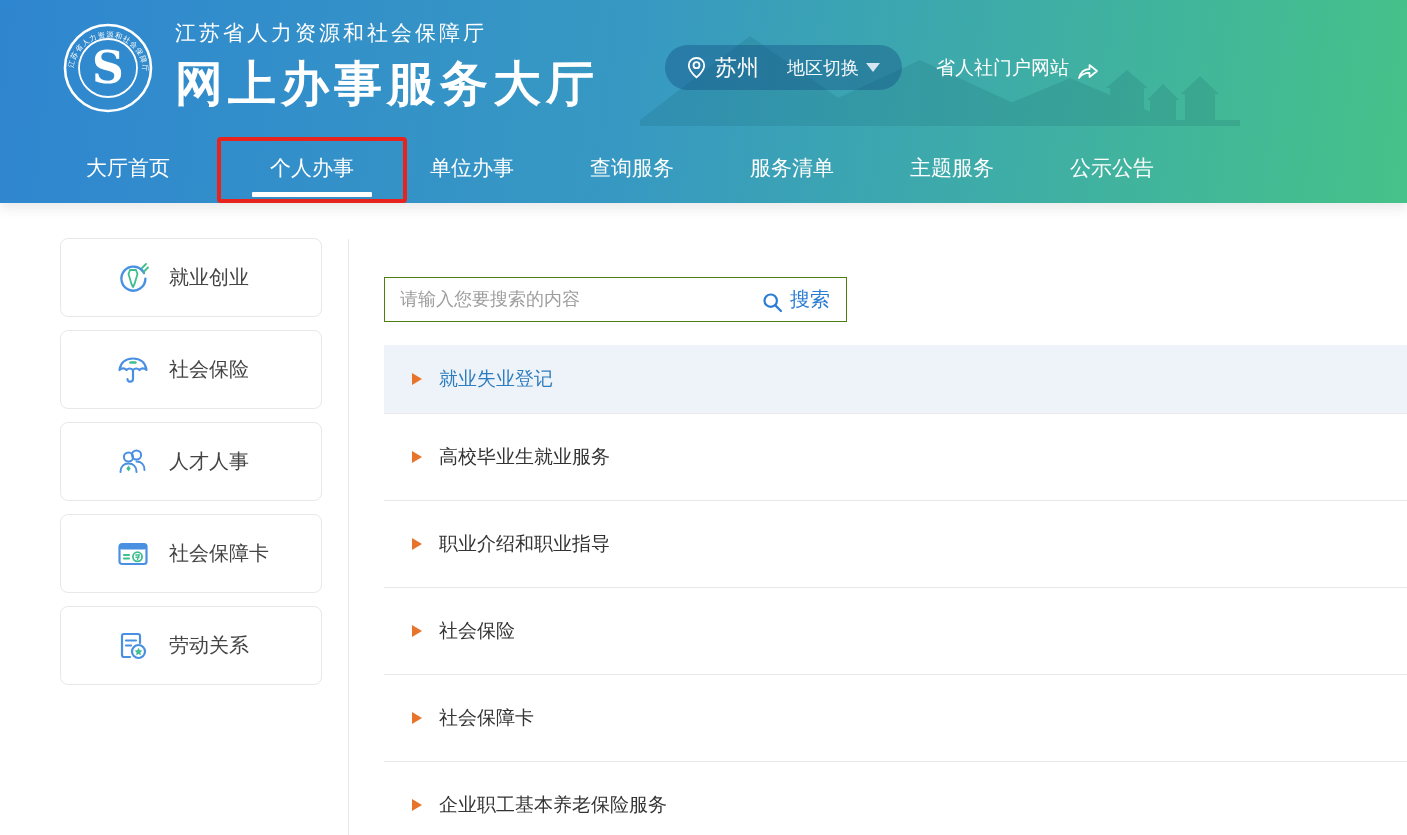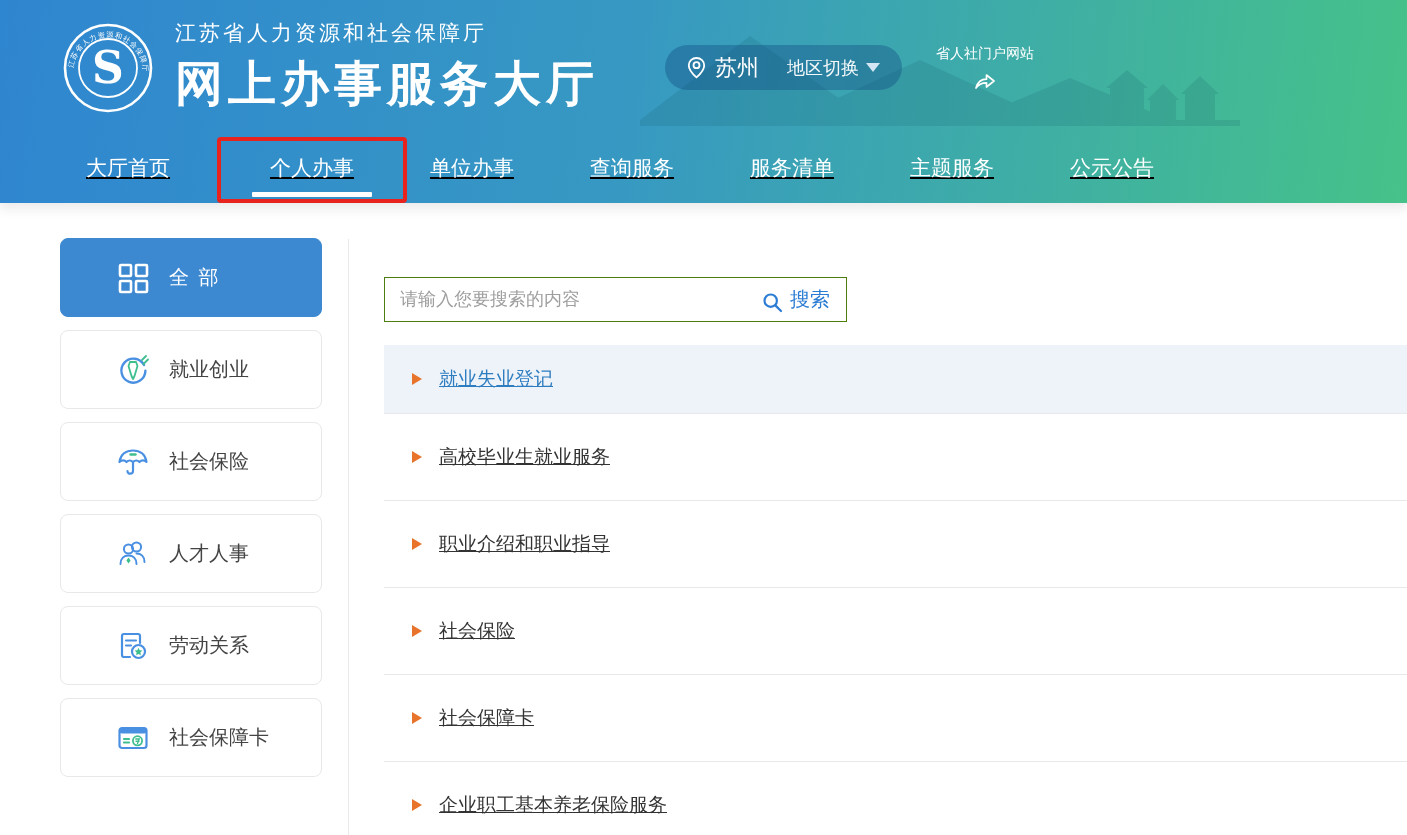--- a/index.html
+++ b/index.html
@@ -21,26 +21,26 @@
   .site-title { margin-top:5px; font-size:48px; font-weight:bold; letter-spacing:5px; }
 
   .loc-pill { margin-left:66px; height:45px; display:flex; align-items:center;
     padding:0 22px; border-radius:23px; background:rgba(15,74,128,.38); }
   .loc-pill .city { font-size:22px; margin-left:9px; }
   .region-switch { margin-left:28px; display:flex; align-items:center; cursor:pointer;
     font-size:18px; color:rgba(255,255,255,.95); }
   .caret { width:0; height:0; margin-left:7px; border-left:7px solid transparent;
     border-right:7px solid transparent; border-top:9px solid #d4e6f4; }
 
-  .portal-link { margin-left:34px; display:flex; align-items:center; gap:8px;
-    font-size:14px; color:#fff; text-decoration:none; cursor:pointer;flex-direction:column; }
+  .portal-link { margin-left:34px; display:flex; align-items:flex-end; gap:8px;
+    font-size:19px; color:#fff; text-decoration:none; cursor:pointer; }
 
   
   .nav { position:absolute; left:0; bottom:0; width:100%; height:68px; }
-  .nav ul { list-style:none; display:flex; padding-left:48px;text-decoration:underline; }
+  .nav ul { list-style:none; display:flex; padding-left:48px; }
   .nav li { position:relative; width:160px; text-align:center; line-height:66px;
     font-size:21px; color:#fff; cursor:pointer; }
   .nav li:first-child { margin-right:24px; }
   .nav li.active::after { content:""; position:absolute; left:20px; bottom:4px;
     width:120px; height:5px; background:#fff; border-radius:1px; }
 
   
   .red-annotation { position:absolute; left:217px; top:137px; width:190px; height:66px;
     border:4px solid #e8231d; border-radius:4px; z-index:20; pointer-events:none; }
 
@@ -67,21 +67,21 @@
   .search-btn { display:flex; align-items:flex-end; gap:7px; padding:0 16px 0 8px;
     background:none; border:none; cursor:pointer; font-size:20px; color:#2b7cd3;
     font-family:"Liberation Sans","DejaVu Sans",sans-serif; }
 
   .services { list-style:none; margin-top:23px; }
   .service-row { display:flex; align-items:center; height:87px;
     border-bottom:1px solid #e8e8e8; cursor:pointer; }
   .service-row.hl { height:69px; background:#eef3f9; }
   .tri { width:0; height:0; margin-left:28px; border-top:6px solid transparent;
     border-bottom:6px solid transparent; border-left:10px solid #e8742c; flex:0 0 auto; }
-  .service-row .s-lbl { margin-left:17px; font-size:19px; color:#333;text-decoration:underline; }
+  .service-row .s-lbl { margin-left:17px; font-size:19px; color:#333; }
   .service-row.hl .s-lbl { color:#2e7dc0; }
 </style>
 </head>
 <body>
 
 <div class="page">
 
   <header class="header">
 
     <svg class="header-art" viewBox="0 0 600 128">
@@ -147,31 +147,20 @@
     </nav>
 
     <div class="red-annotation"></div>
   </header>
 
   <div class="content">
     <div class="divider"></div>
 
     <aside class="sidebar">
 
-      <div class="side-card active">
-        <svg class="icon" viewBox="0 0 32 32">
-          <g fill="none" stroke="#fff" stroke-width="2.6">
-            <rect x="3" y="3" width="11" height="11" rx="1"></rect>
-            <rect x="19" y="3" width="11" height="11" rx="1"></rect>
-            <rect x="3" y="19" width="11" height="11" rx="1"></rect>
-            <rect x="19" y="19" width="11" height="11" rx="1"></rect>
-          </g>
-        </svg>
-        <span class="lbl">全 部</span>
-      </div>
 
       <div class="side-card">
         <svg class="icon" viewBox="0 0 32 32">
           <path d="M27 11 A12 12 0 1 0 28.4 16.8" fill="none" stroke="#4a90e2" stroke-width="2.4" stroke-linecap="round"></path>
           <path d="M13 8 L19 8 L20.5 12 L17.5 22 L16 25 L14.5 22 L11.5 12 Z" fill="none" stroke="#3fbf8f" stroke-width="1.8" stroke-linejoin="round"></path>
           <path d="M25 6 L29 2 M26.5 10 L31 5.5" stroke="#3fbf8f" stroke-width="1.8" stroke-linecap="round"></path>
         </svg>
         <span class="lbl">就业创业</span>
       </div>
 
@@ -191,37 +180,37 @@
           <path d="M27.5 24 C27.5 18.5 24 15.5 19.5 15.5" fill="none" stroke="#4a90e2" stroke-width="2" stroke-linecap="round"></path>
           <circle cx="11.5" cy="11" r="4.6" fill="none" stroke="#4a90e2" stroke-width="2"></circle>
           <path d="M3.5 26 C3.5 20.5 7 17.5 11.5 17.5 C16 17.5 19.5 20.5 19.5 26" fill="none" stroke="#4a90e2" stroke-width="2" stroke-linecap="round"></path>
           <path d="M11.5 19.5 L13.6 22.5 L11.5 25.5 L9.4 22.5 Z" fill="#3fbf8f"></path>
         </svg>
         <span class="lbl">人才人事</span>
       </div>
 
       <div class="side-card">
         <svg class="icon" viewBox="0 0 32 32">
-          <path d="M23 13 V6 C23 4.9 22.1 4 21 4 H7 C5.9 4 5 4.9 5 6 V25 C5 26.1 5.9 27 7 27 H13" fill="none" stroke="#4a90e2" stroke-width="2.2" stroke-linecap="round"></path>
-          <path d="M9 10.5 H19 M9 15.5 H14" stroke="#4a90e2" stroke-width="2.2" stroke-linecap="round"></path>
-          <circle cx="21.5" cy="21.5" r="6.5" fill="#fff" stroke="#4a90e2" stroke-width="2.2"></circle>
-          <path d="M21.5 17.8 L22.7 20.3 L25.4 20.6 L23.4 22.5 L23.9 25.2 L21.5 23.9 L19.1 25.2 L19.6 22.5 L17.6 20.6 L20.3 20.3 Z" fill="#3fbf8f"></path>
-        </svg>
-        <span class="lbl">劳动关系</span>
-      </div>
-
-      <div class="side-card">
-        <svg class="icon" viewBox="0 0 32 32">
           <rect x="2.5" y="6" width="27" height="20" rx="2.5" fill="none" stroke="#4a90e2" stroke-width="2.2"></rect>
           <rect x="2.5" y="6" width="27" height="5.5" rx="2.5" fill="#4a90e2"></rect>
           <path d="M7 17 H12 M7 20.5 H12" stroke="#3fbf8f" stroke-width="2.2" stroke-linecap="round"></path>
           <circle cx="20.5" cy="18.8" r="4.6" fill="none" stroke="#3fbf8f" stroke-width="1.8"></circle>
           <path d="M18.8 17 L22.2 17 L20.5 21.5 M19 19.2 H22" stroke="#3fbf8f" stroke-width="1.4" fill="none" stroke-linecap="round"></path>
         </svg>
         <span class="lbl">社会保障卡</span>
+      </div>
+
+      <div class="side-card">
+        <svg class="icon" viewBox="0 0 32 32">
+          <path d="M23 13 V6 C23 4.9 22.1 4 21 4 H7 C5.9 4 5 4.9 5 6 V25 C5 26.1 5.9 27 7 27 H13" fill="none" stroke="#4a90e2" stroke-width="2.2" stroke-linecap="round"></path>
+          <path d="M9 10.5 H19 M9 15.5 H14" stroke="#4a90e2" stroke-width="2.2" stroke-linecap="round"></path>
+          <circle cx="21.5" cy="21.5" r="6.5" fill="#fff" stroke="#4a90e2" stroke-width="2.2"></circle>
+          <path d="M21.5 17.8 L22.7 20.3 L25.4 20.6 L23.4 22.5 L23.9 25.2 L21.5 23.9 L19.1 25.2 L19.6 22.5 L17.6 20.6 L20.3 20.3 Z" fill="#3fbf8f"></path>
+        </svg>
+        <span class="lbl">劳动关系</span>
       </div>
     </aside>
 
     <main class="main">
       <div class="searchbox">
         <input type="text" placeholder="请输入您要搜索的内容" style="">
         <button class="search-btn">
           <svg width="21" height="21" viewBox="0 0 21 21">
             <circle cx="8.7" cy="8.7" r="6.2" fill="none" stroke="#2b7cd3" stroke-width="2.2"></circle>
             <line x1="13.6" y1="13.6" x2="19" y2="19" stroke="#2b7cd3" stroke-width="2.2" stroke-linecap="round"></line>

